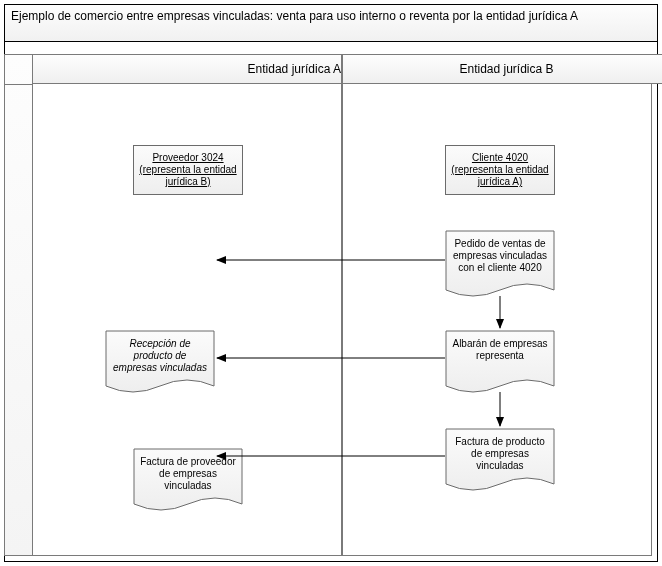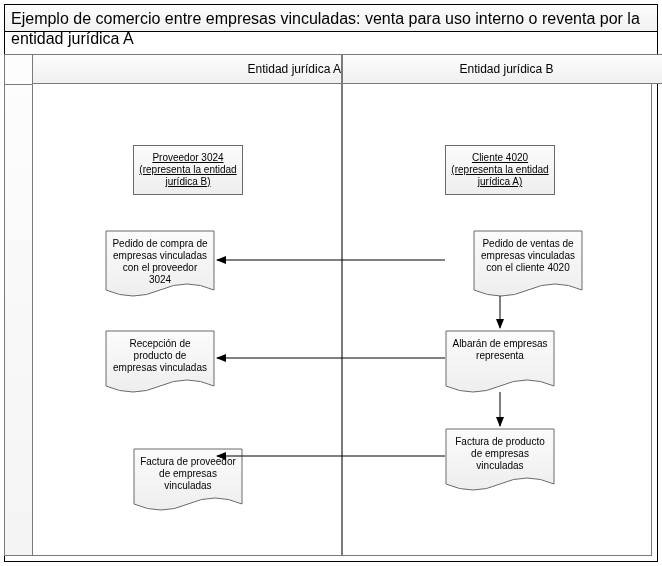--- a/index.html
+++ b/index.html
@@ -18,25 +18,25 @@
   
   .outer {
     position: absolute;
     left: 4px; top: 4px; right: 4px; bottom: 4px;
     border: 1px solid #000;
     box-sizing: border-box;
   }
   .title-cell {
     position: absolute;
     left: 4px; top: 4px; right: 4px;
-    height: 28px;
+    height: 38px;
     border: 1px solid #000;
     box-sizing: border-box;
     padding: 4px 6px;
-    font-size: 16px;
+    font-size: 12px;
     line-height: 1.25;
     background: linear-gradient(#fdfdfd,#f1f1f1);
   }
   
   .hdr {
     position: absolute;
     top: 54px;
     height: 30px;
     border: 1.5px solid #7a7a7a;
     box-sizing: border-box;
@@ -142,46 +142,34 @@
   <div class="col col-left"></div>
   <div class="col col-right"></div>
 
   <div class="node-rect" style="left:133px; top:145px;">
     <span>Proveedor 3024 (representa la entidad jurídica B)</span>
   </div>
   <div class="node-rect" style="left:445px; top:145px;">
     <span>Cliente 4020 (representa la entidad jurídica A)</span>
   </div>
 
-  <div class="node-doc" style="left:105px; top:230px; height:72px;">
+  <div class="node-doc" style="left:445px; top:230px; height:72px;">
     <svg viewBox="0 0 110 72" preserveAspectRatio="none">
         <defs>
-          <linearGradient id="g1" x1="0" y1="0" x2="0" y2="1">
-            <stop offset="0" stop-color="#fbfbfb"></stop>
-            <stop offset="1" stop-color="#eeeeee"></stop>
-          </linearGradient>
-        </defs>
-        <path d="M1 1 H109 V60 Q82 48 55 60 T1 60 Z" fill="url(#g1)" stroke="#6b6b6b" stroke-width="1"></path>
-      </svg>
-    <div class="txt"><span>Pedido de compra de empresas vinculadas con el proveedor 3024</span></div>
-  </div>
-  <div class="node-doc" style="left:445px; top:230px; height:72px;margin-left:28px;">
-    <svg viewBox="0 0 110 72" preserveAspectRatio="none">
-        <defs>
           <linearGradient id="g2" x1="0" y1="0" x2="0" y2="1">
             <stop offset="0" stop-color="#fbfbfb"></stop>
             <stop offset="1" stop-color="#eeeeee"></stop>
           </linearGradient>
         </defs>
         <path d="M1 1 H109 V60 Q82 48 55 60 T1 60 Z" fill="url(#g2)" stroke="#6b6b6b" stroke-width="1"></path>
       </svg>
     <div class="txt"><span>Pedido de ventas de empresas vinculadas con el cliente 4020</span></div>
   </div>
 
-  <div class="node-doc" style="left:105px; top:330px; height:68px;">
+  <div class="node-doc" style="left:105px; top:330px; height:68px;font-style:italic;">
     <svg viewBox="0 0 110 68" preserveAspectRatio="none">
         <defs>
           <linearGradient id="g3" x1="0" y1="0" x2="0" y2="1">
             <stop offset="0" stop-color="#fbfbfb"></stop>
             <stop offset="1" stop-color="#eeeeee"></stop>
           </linearGradient>
         </defs>
         <path d="M1 1 H109 V56 Q82 44 55 56 T1 56 Z" fill="url(#g3)" stroke="#6b6b6b" stroke-width="1"></path>
       </svg>
     <div class="txt"><span>Recepción de producto de empresas vinculadas</span></div>

